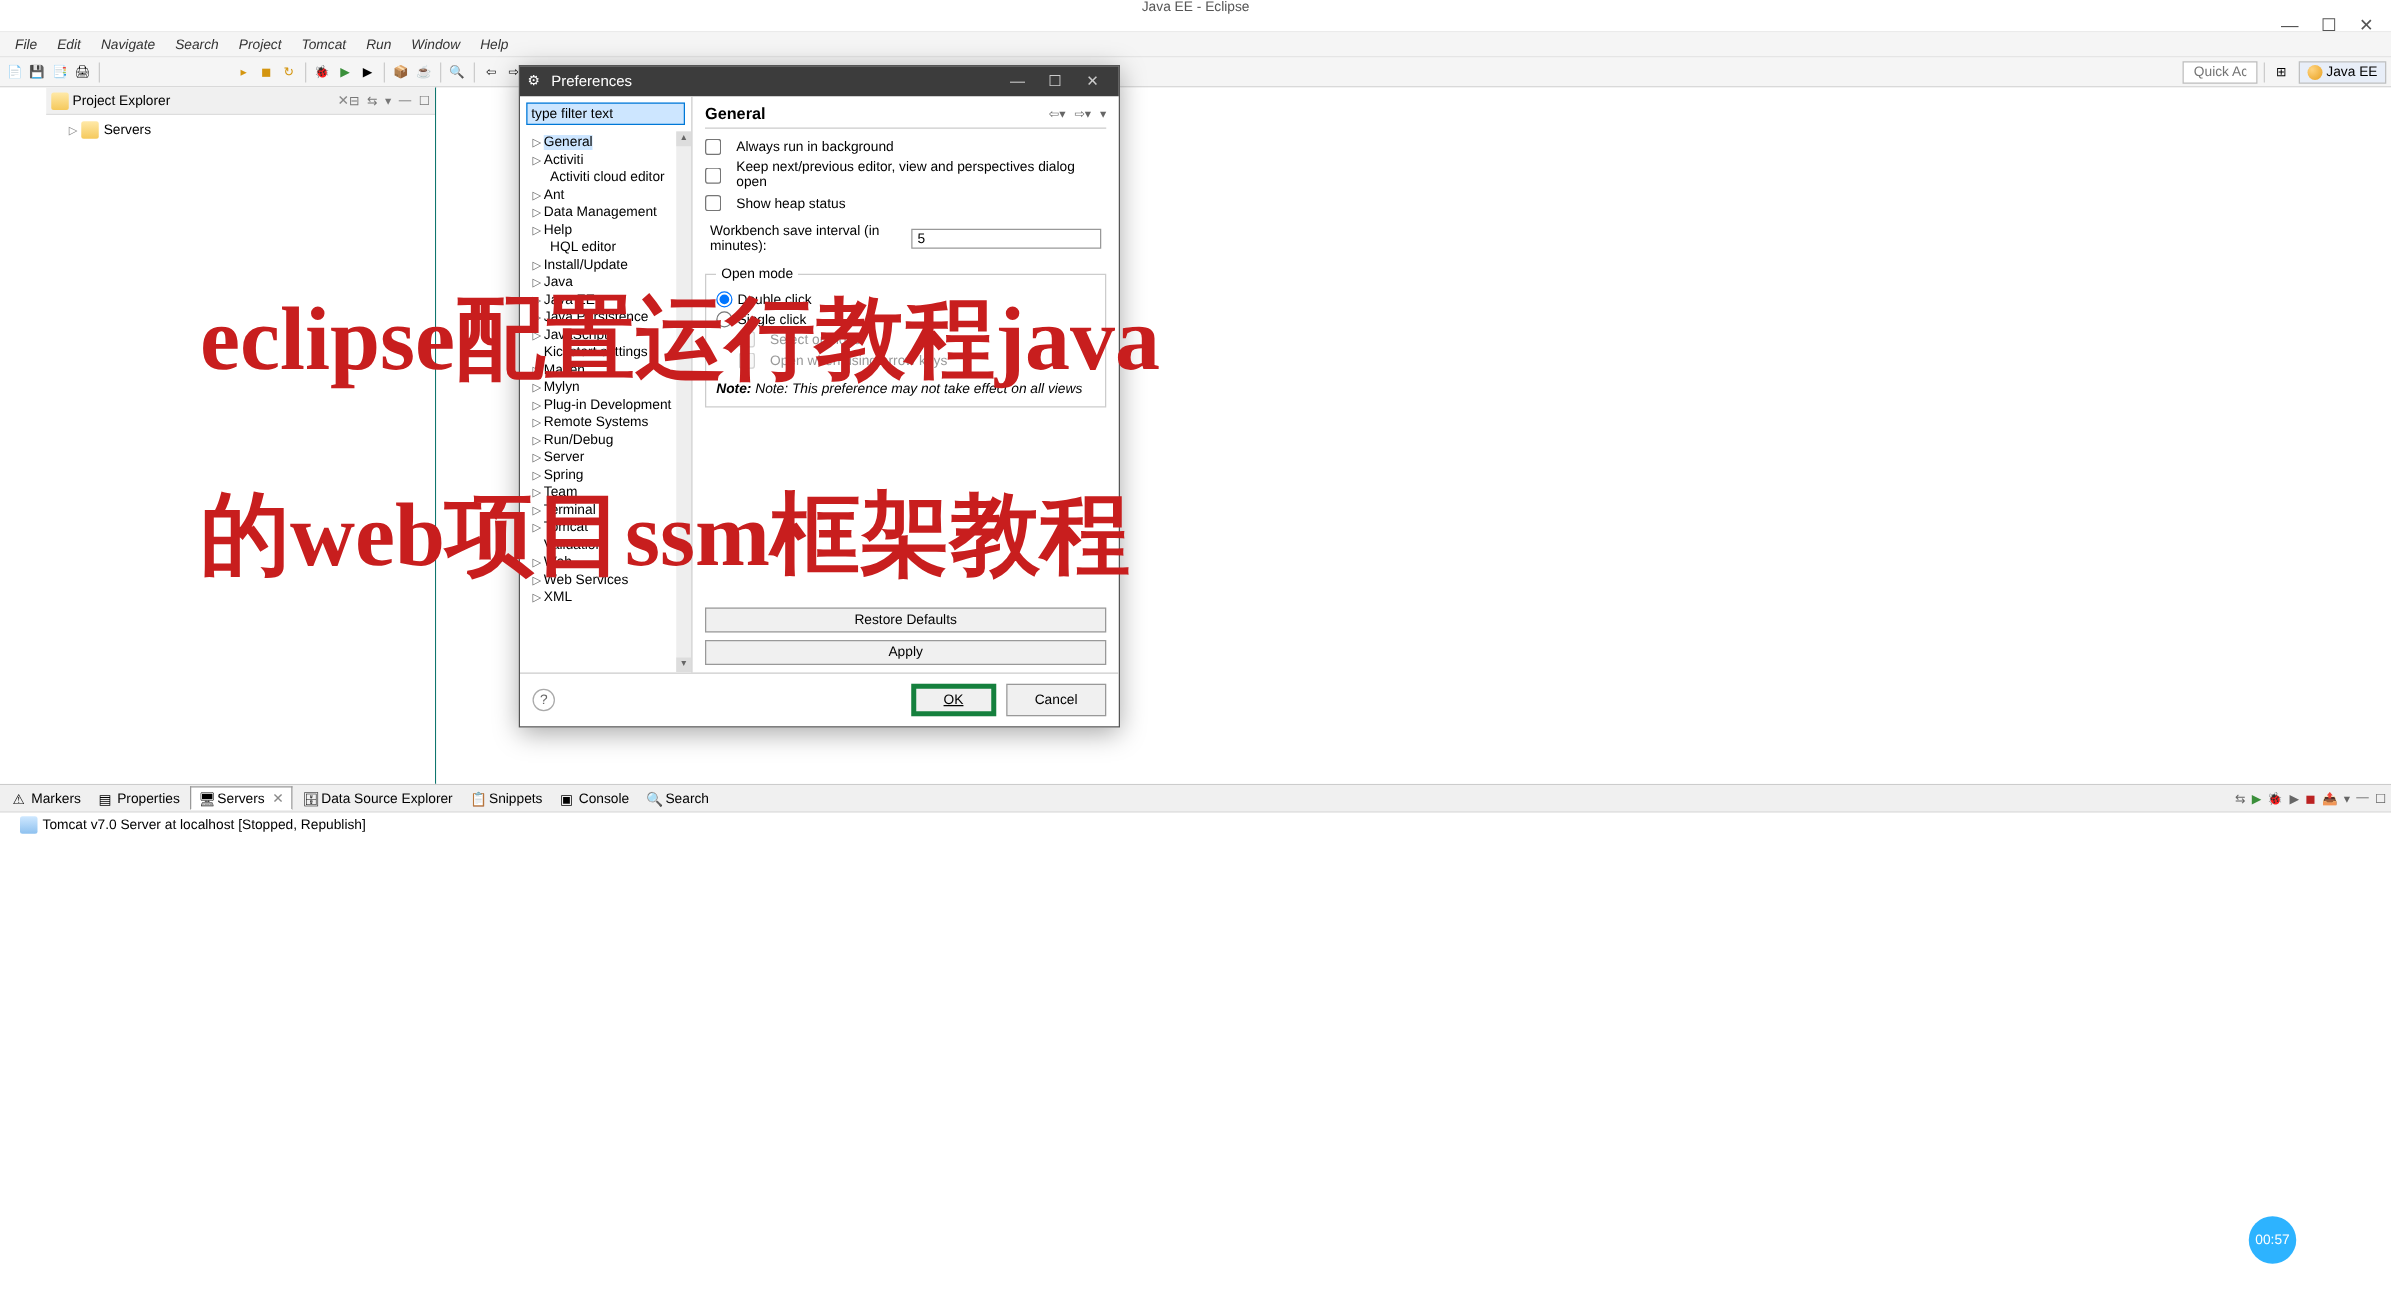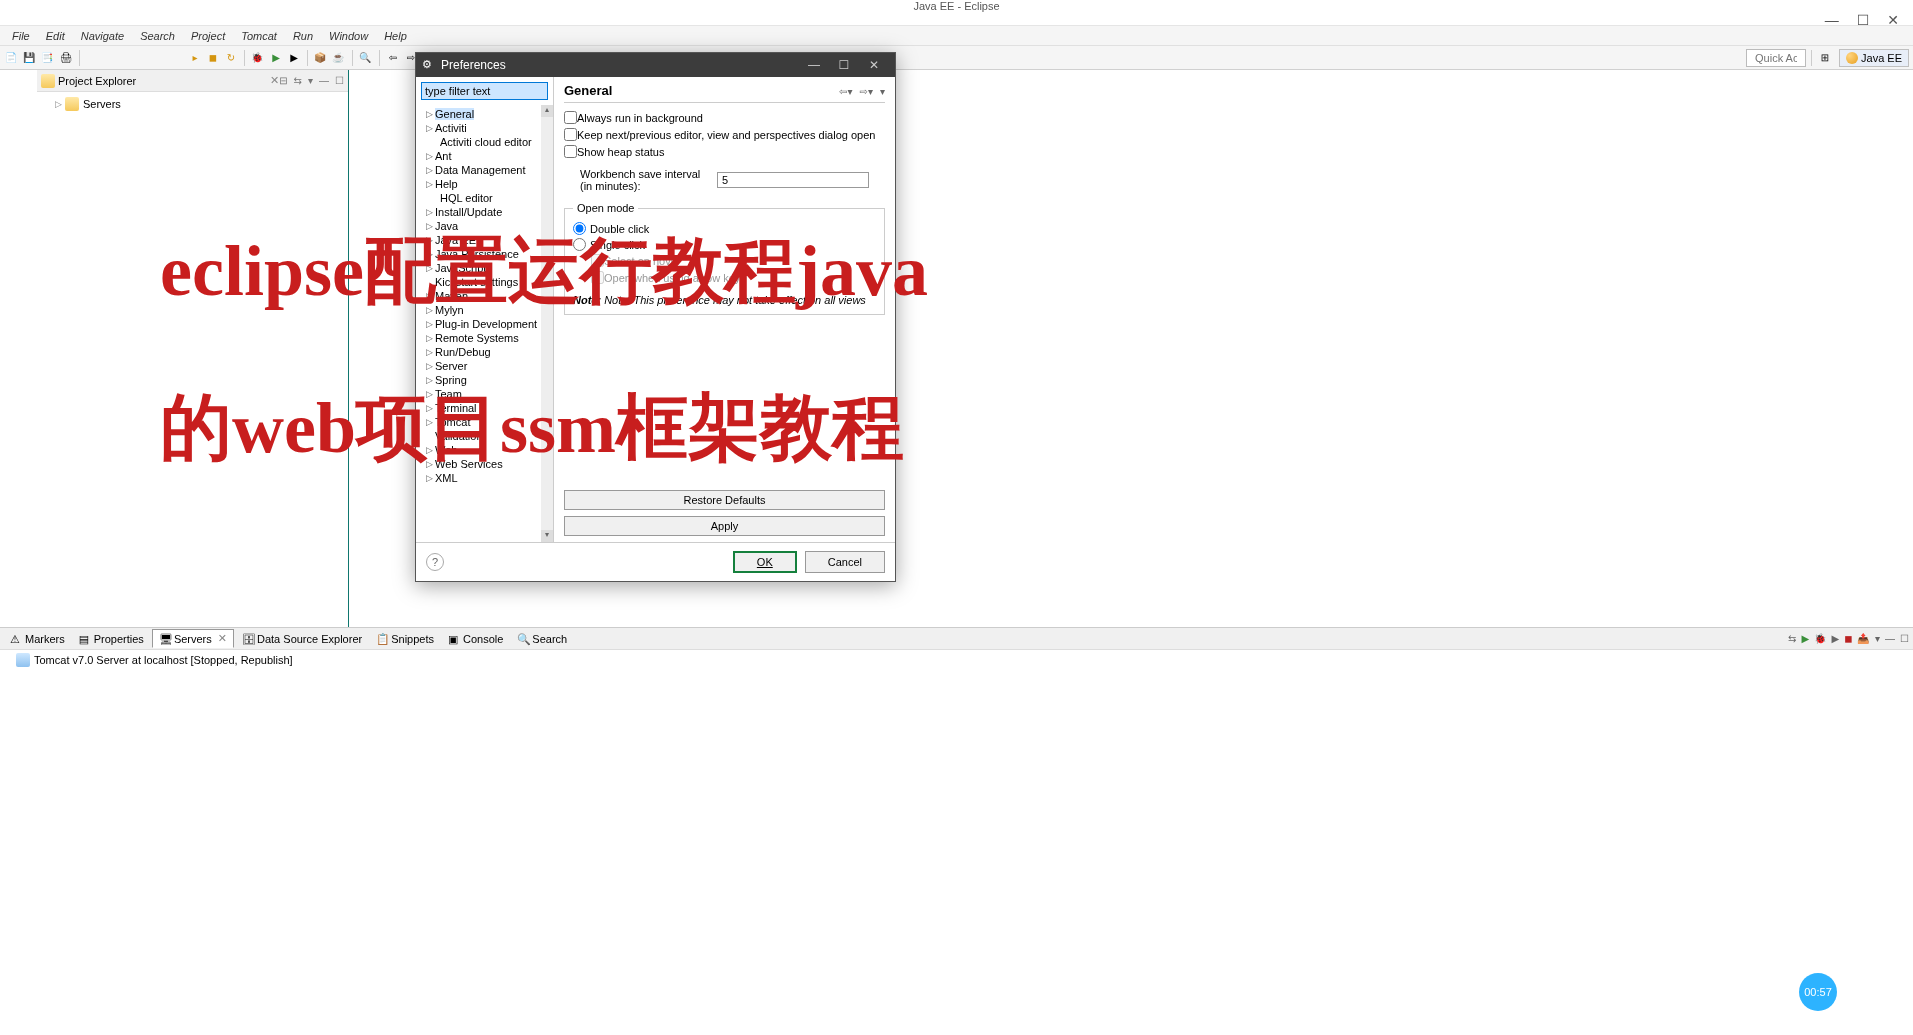--- a/index.html
+++ b/index.html
@@ -63,34 +63,34 @@
 .pref-row.child { padding-left: 24px; }
 .pref-row.sel .pr-label { background: #cce5ff; }
 .pref-scrollbar { position: absolute; right: 0; top: 0; bottom: 0; width: 12px; background: #eee; }
 .pref-scrollbar .thumb-top { position: absolute; top: 0; width: 12px; height: 12px; background: #ddd; text-align: center; font-size: 8px; color: #666; }
 .pref-scrollbar .thumb-bot { position: absolute; bottom: 0; width: 12px; height: 12px; background: #ddd; text-align: center; font-size: 8px; color: #666; }
 
 .dlg-right { flex: 1; padding: 6px 10px; display: flex; flex-direction: column; }
 .dlg-right .hdr { display: flex; align-items: center; border-bottom: 1px solid #ccc; padding-bottom: 4px; margin-bottom: 8px; }
 .dlg-right .hdr h3 { font-size: 13px; font-weight: bold; flex: 1; }
 .dlg-right .hdr .nav-arrows span { color: #666; margin-left: 4px; cursor: pointer; font-size: 10px; }
-.chk-row { display: flex; align-items: center; margin-bottom: 4px; gap: 0; }
-.save-row { display: flex; align-items: center; gap: 8px; margin: 6px 16px; }
+.chk-row { display: flex; align-items: center; margin-bottom: 4px; gap: 12px; }
+.save-row { display: flex; align-items: center; gap: 8px; margin: 6px 4px; }
 .save-row input { border: 1px solid #999; padding: 1px 4px; flex: 1; }
 .fieldset { border: 1px solid #ccc; padding: 8px; margin-top: 4px; }
 .fieldset legend { padding: 0 4px; }
 .radio-row { display: flex; align-items: center; gap: 4px; margin-bottom: 3px; }
 .note-row { margin-top: 10px; font-style: italic; }
 .dlg-actions { margin-top: auto; padding-top: 10px; display: flex; justify-content: flex-end; gap: 6px; flex-direction: column; }
 .dlg-actions button { padding: 3px 16px; border: 1px solid #999; background: #f0f0f0; cursor: pointer; }
 .dlg-footer { border-top: 1px solid #ccc; padding: 8px 10px; display: flex; align-items: center; }
 .dlg-footer .help { width: 18px; height: 18px; border: 1px solid #aaa; border-radius: 50%; text-align: center; line-height: 16px; color: #666; cursor: pointer; }
 .dlg-footer .f-btns { margin-left: auto; display: flex; gap: 8px; }
 .dlg-footer button { padding: 3px 22px; border: 1px solid #999; background: #f0f0f0; cursor: pointer; }
-.dlg-footer button.primary { border: 2px solid #15803d; text-decoration: underline; }
+.dlg-footer button.primary { border: 4px solid #15803d; text-decoration: underline; }
 
 
 .overlay-text { position: absolute; left: 160px; color: #c81e1e; font-family: "SimSun","Songti SC",serif; font-weight: bold; font-size: 72px; line-height: 1; z-index: 100; pointer-events: none; white-space: nowrap; }
 .ov1 { top: 235px; }
 .ov2 { top: 392px; }
 
 
 .ts-badge { position: absolute; right: 76px; bottom: 24px; width: 38px; height: 38px; border-radius: 50%; background: #2db3ff; display: flex; align-items: center; justify-content: center; color: #fff; font-size: 11px; z-index: 200; }
 
 

